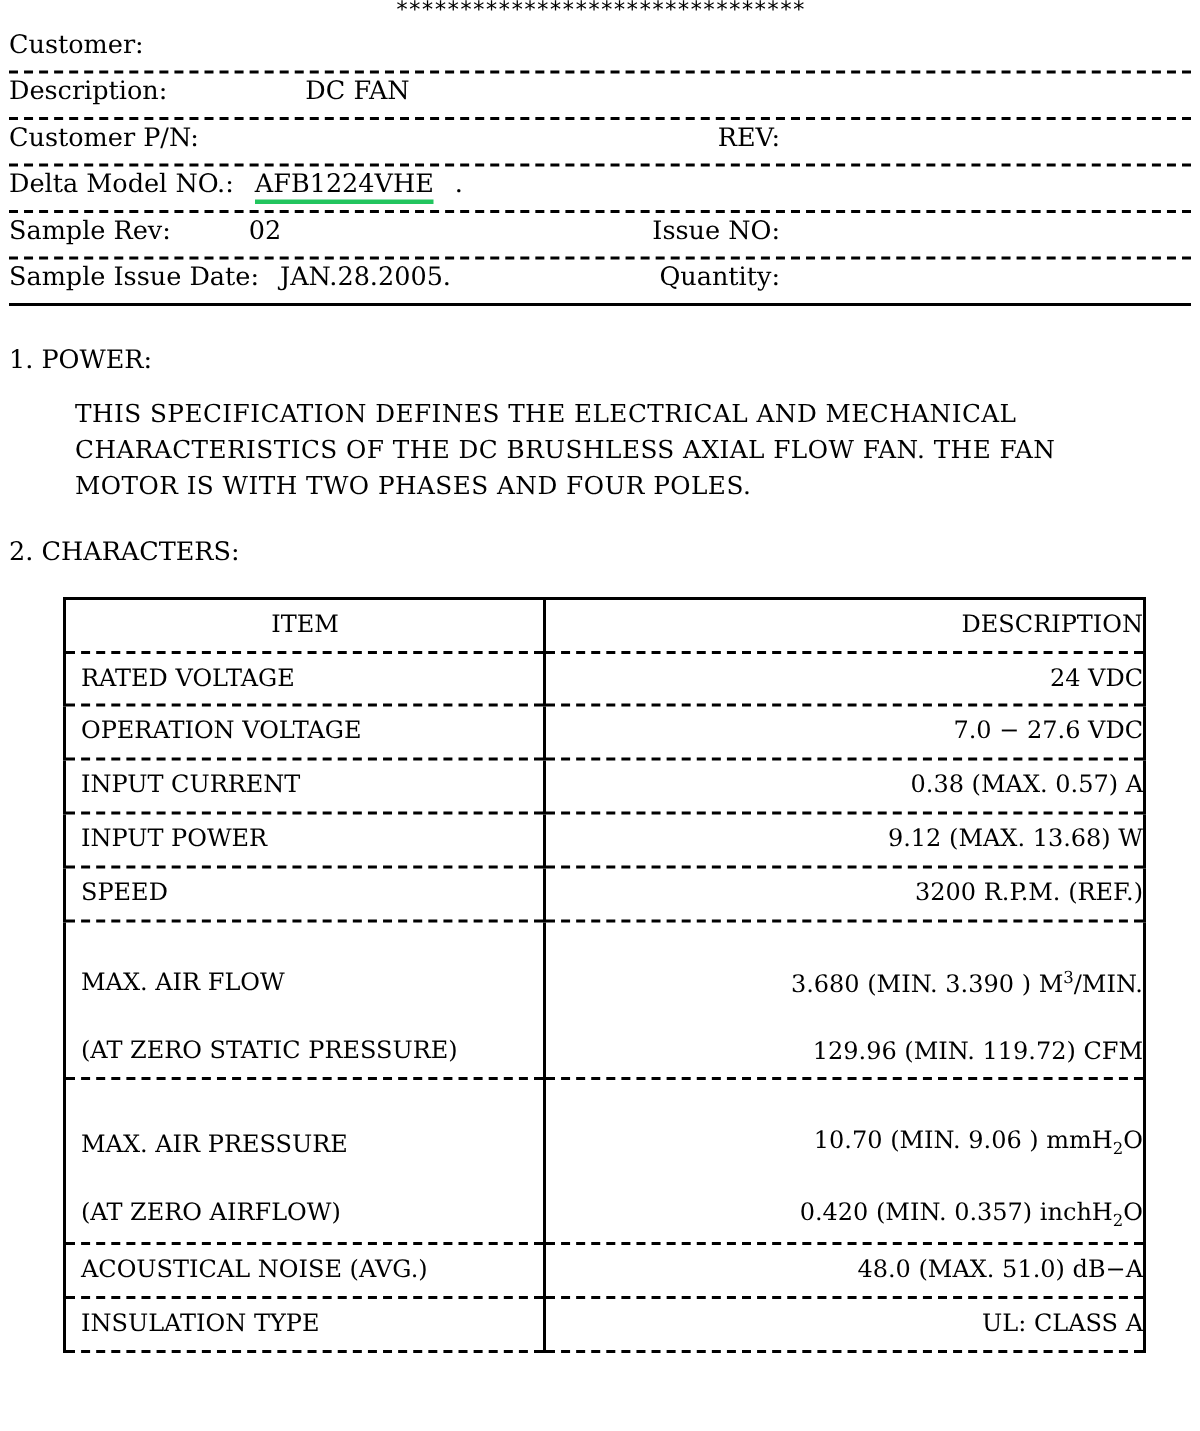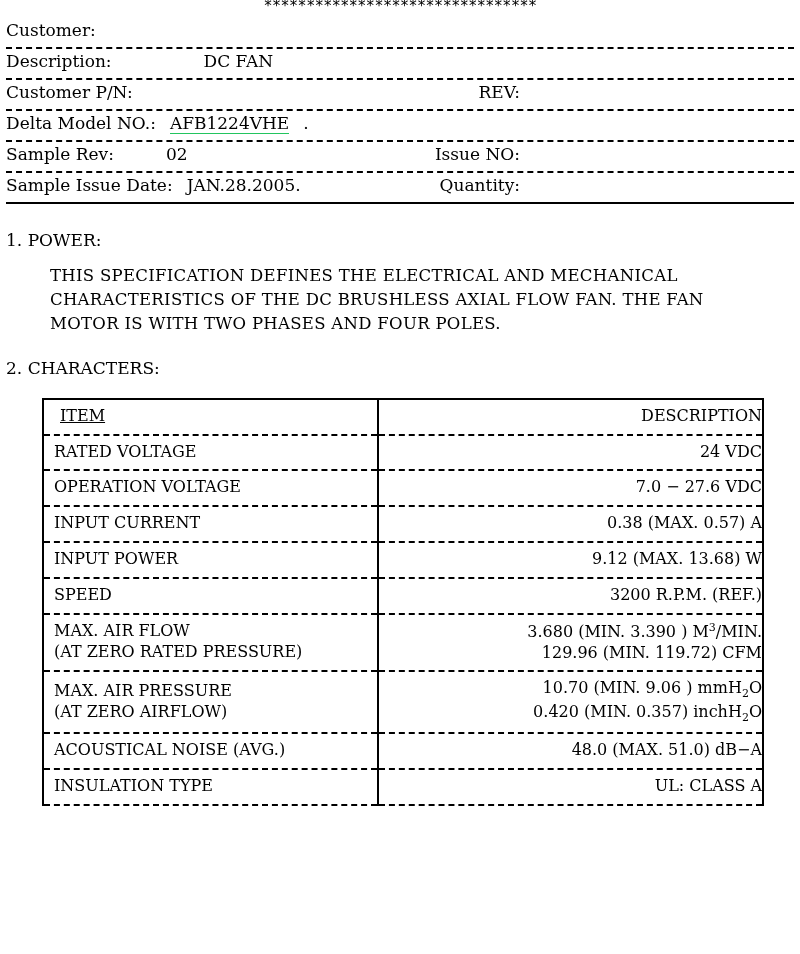--- a/index.html
+++ b/index.html
@@ -61,21 +61,21 @@
   .hlabel {
     font-size: 17px;
     white-space: nowrap;
   }
   .hvalue {
     font-size: 17px;
     margin-left: 14px;
     white-space: nowrap;
   }
   .hvalue.underlined {
-    border-bottom: 1px solid #22c55e;
+    border-bottom: 3px solid #22c55e;
     padding-bottom: 0px;
   }
   .spacer-sm { width: 78px; }
   .spacer-md { width: 38px; }
   .hright {
     margin-left: auto;
     display: flex;
     align-items: flex-end;
   }
   .hright .hlabel { margin-right: 0; }
@@ -124,37 +124,36 @@
   table.chars tr:first-child td {
     border-top: 2px solid #000;
   }
   table.chars td.item {
     padding-left: 10px;
     text-align: left;
     border-right: 2px dashed #000;
     width: 44%;
   }
   table.chars td.item.center {
-    text-align: left;
-    padding-left: 16px;
-    text-decoration: underline;
+    text-align: center;
+    padding-left: 1px;
   }
   table.chars td.desc {
     text-align: right;
   }
   .sub {
     font-size: 11px;
     vertical-align: sub;
   }
   .sup {
     font-size: 11px;
     vertical-align: super;
   }
   .nowrap { white-space: nowrap; }
-  .line2 { display: block; }
+  .line2 { display: block; margin-top: 24px; }
 </style>
 </head>
 <body>
 
 <div class="page">
 
   <div class="title-block">
     <div class="title-underline">********************************</div>
   </div>
 
@@ -254,21 +253,21 @@
         </tr>
 
         <tr>
           <td class="item">SPEED</td>
           <td class="desc">3200 R.P.M. (REF.)</td>
         </tr>
 
         <tr>
           <td class="item">
             <span class="line2">MAX. AIR FLOW</span>
-            <span class="line2">(AT ZERO RATED PRESSURE)</span>
+            <span class="line2">(AT ZERO STATIC PRESSURE)</span>
           </td>
           <td class="desc">
             <span class="line2 nowrap">3.680 (MIN. 3.390 ) M<span class="sup">3</span>/MIN.</span>
             <span class="line2 nowrap">129.96 (MIN. 119.72) CFM</span>
           </td>
         </tr>
 
         <tr>
           <td class="item">
             <span class="line2">MAX. AIR PRESSURE</span>

